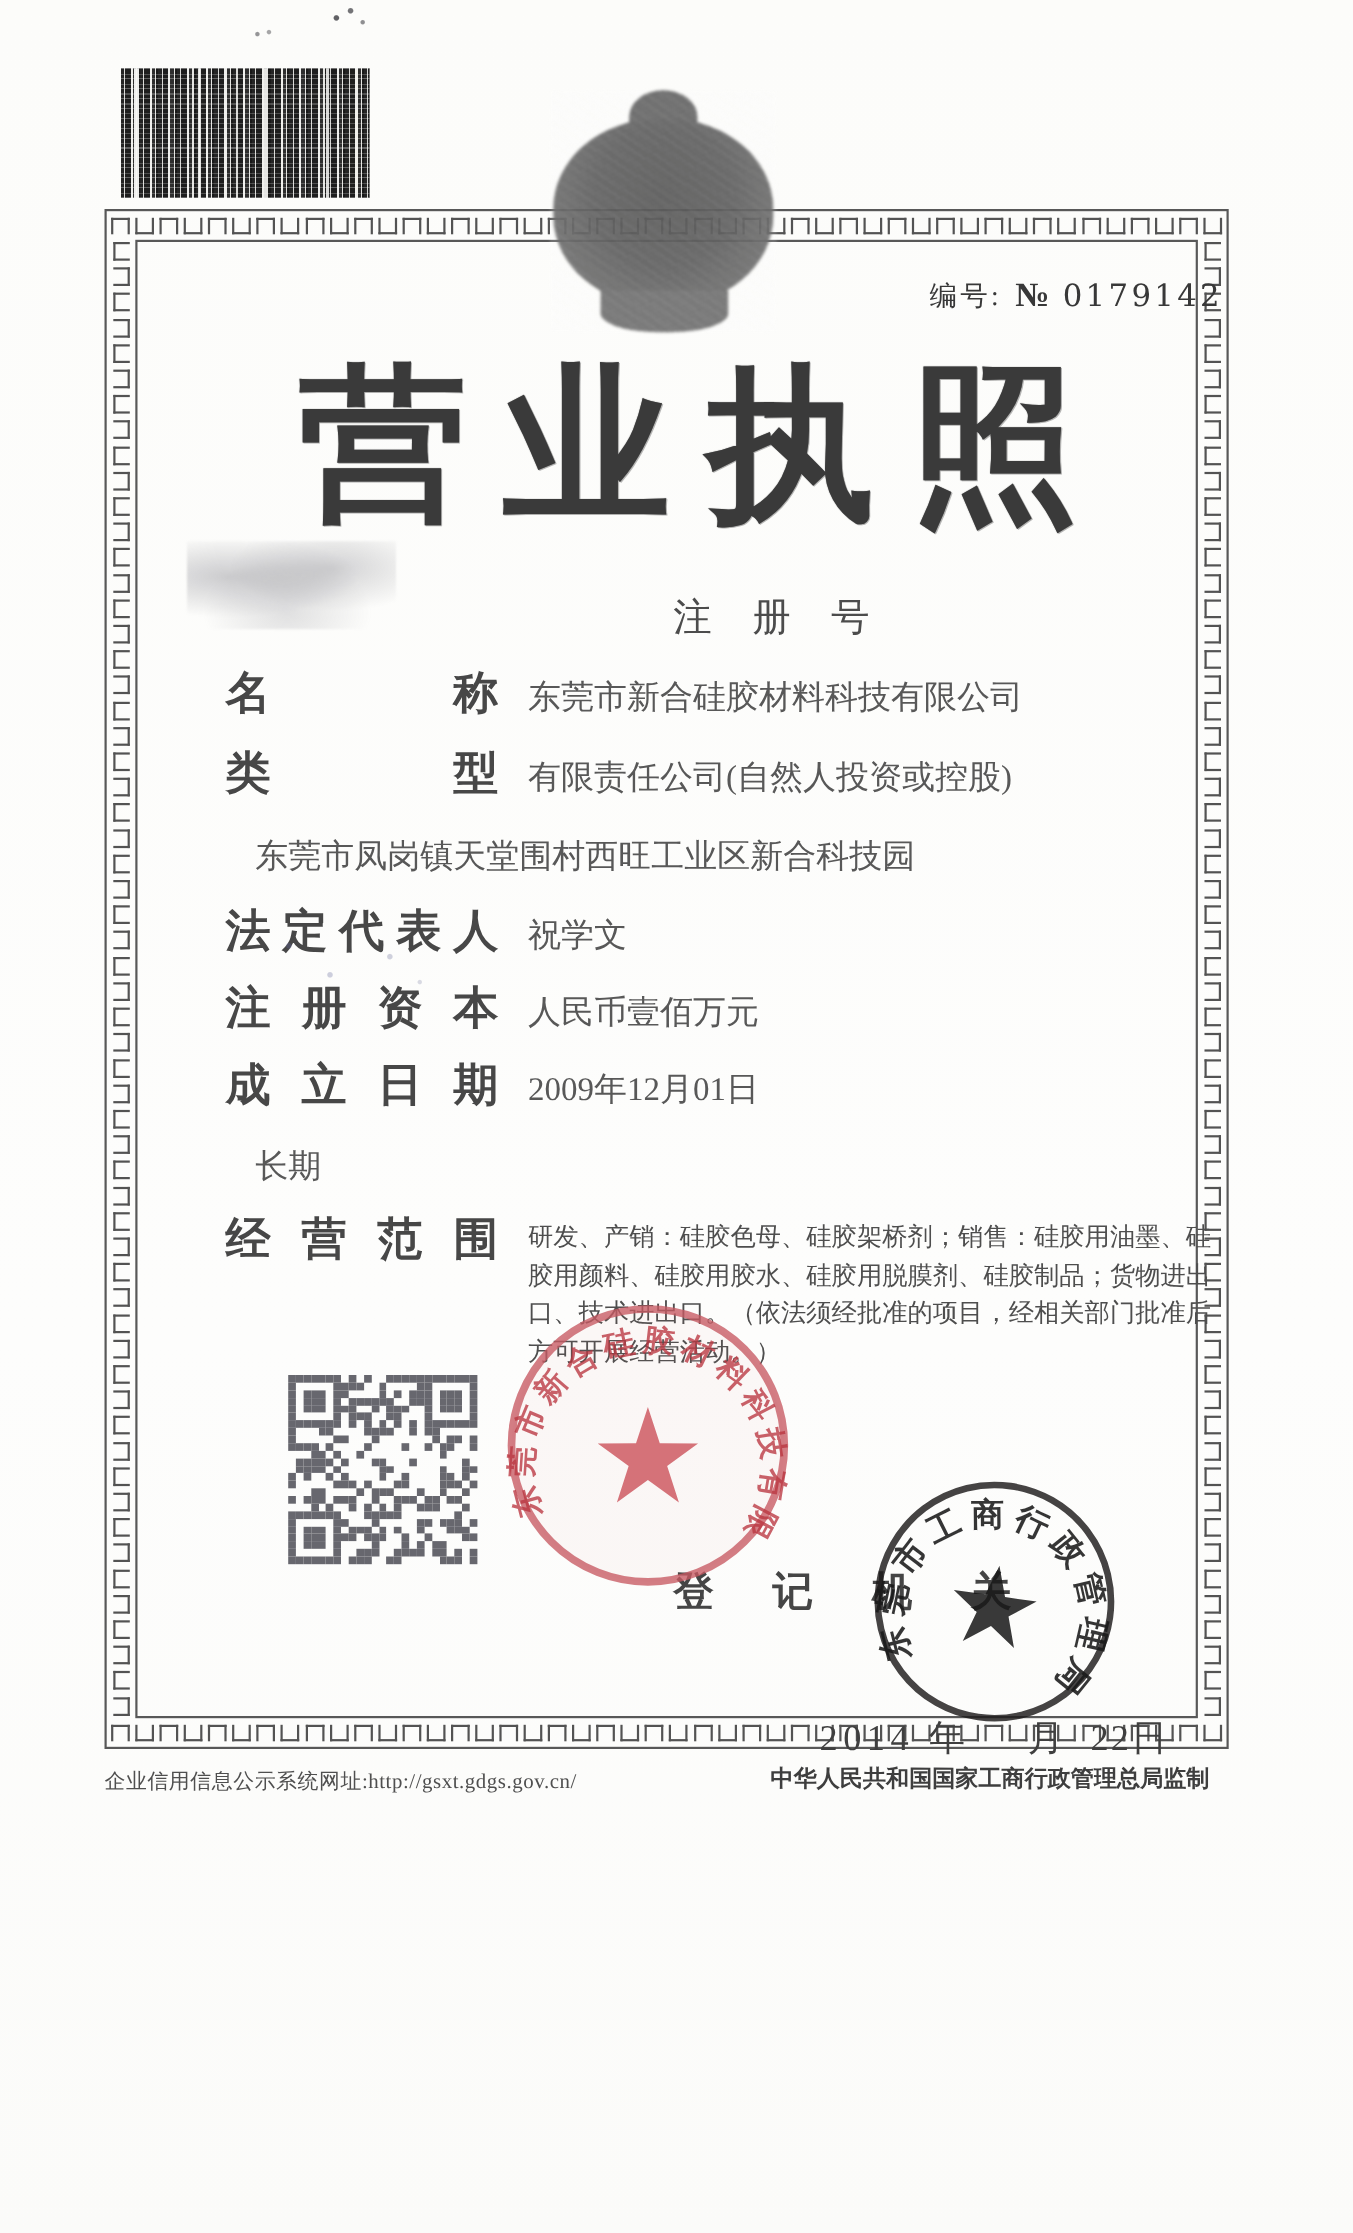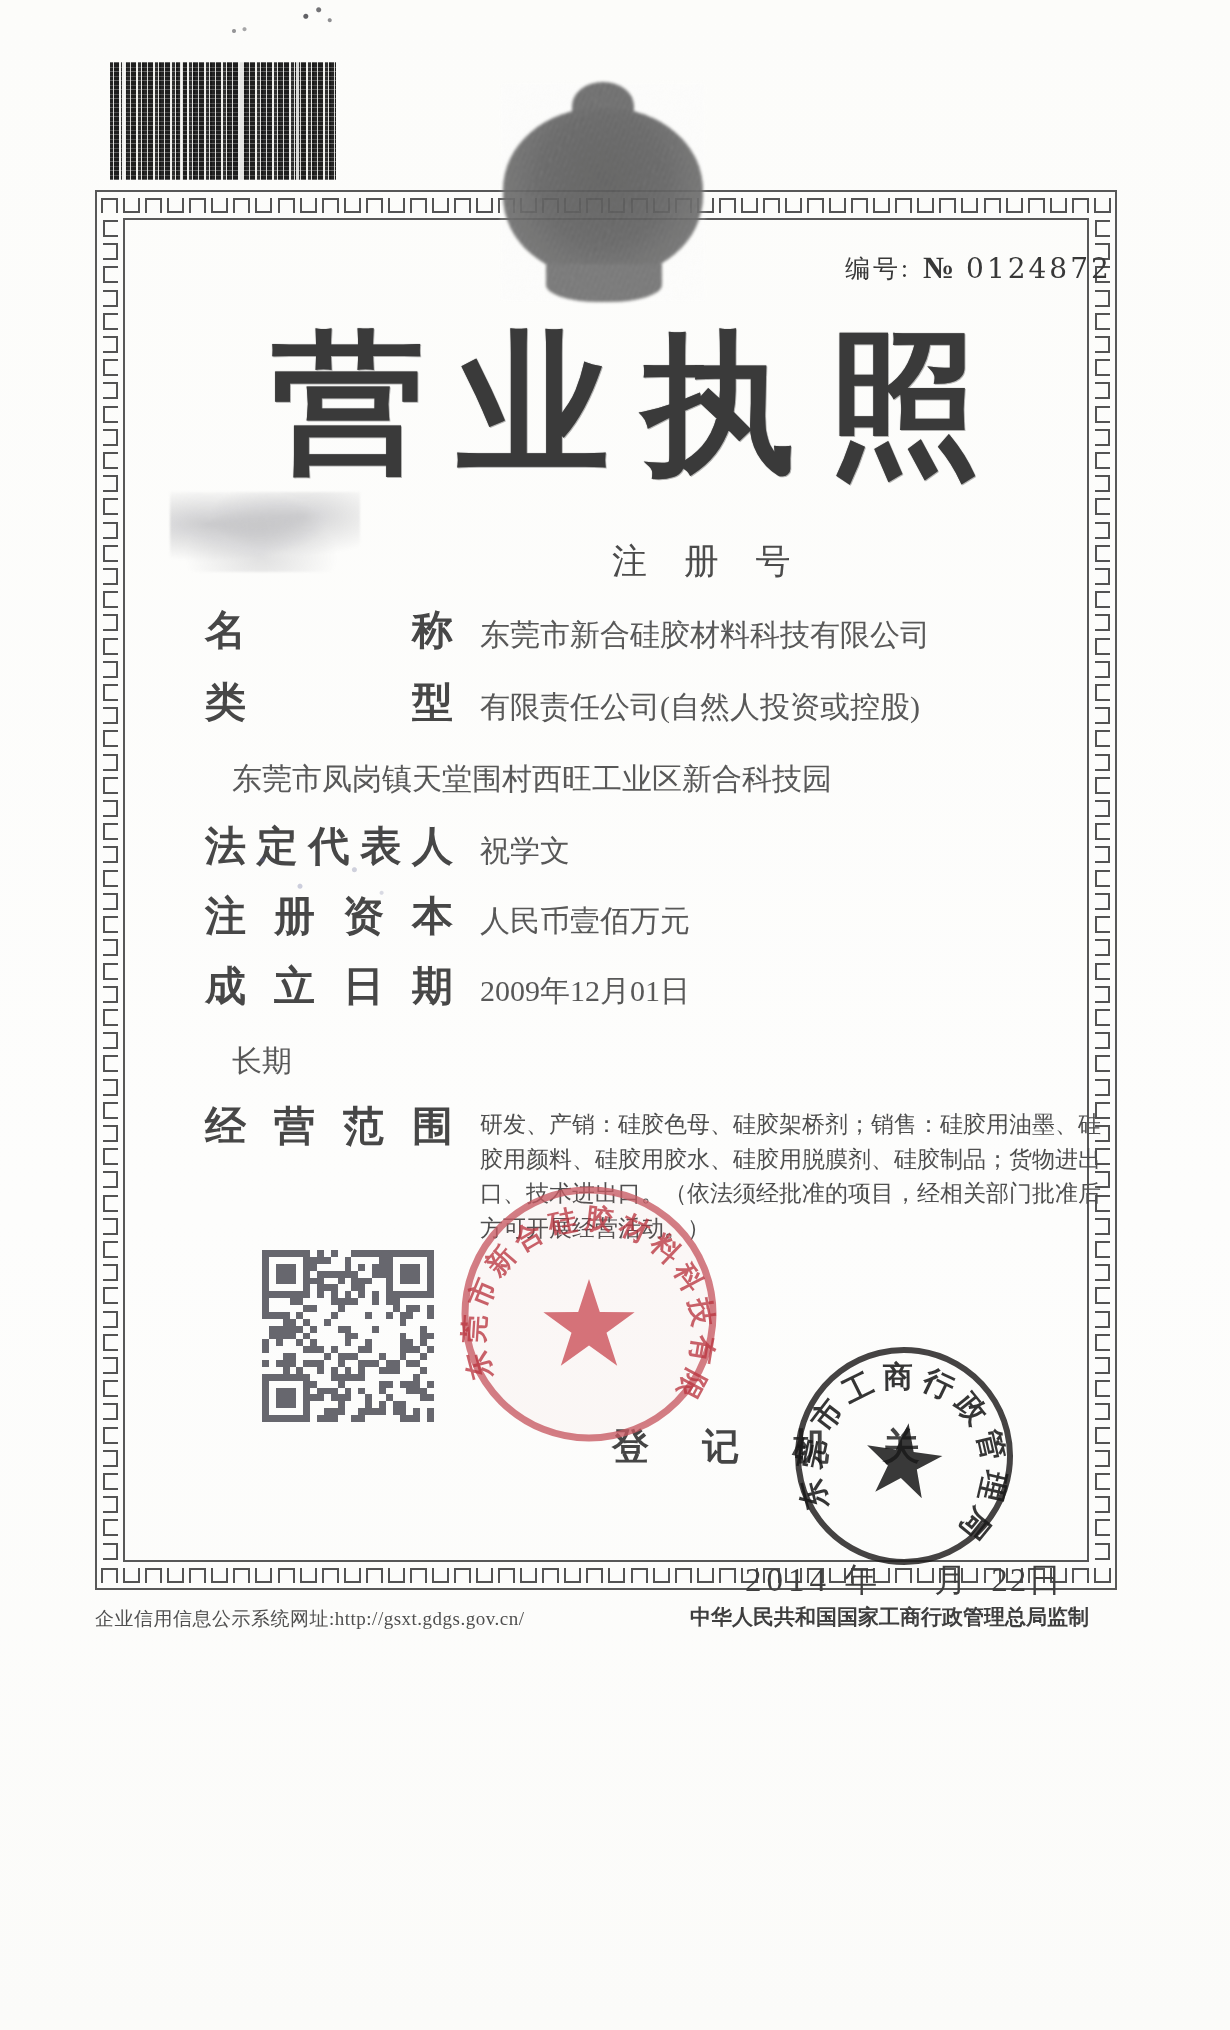--- a/index.html
+++ b/index.html
@@ -86,21 +86,21 @@
 
   
   .registrar{left:612px;top:1422px;z-index:2;font-size:37px;font-weight:600;letter-spacing:22px;color:#454545;}
   .dateline{left:745px;top:1526px;z-index:2;display:flex;align-items:baseline;font-size:33px;color:#3f3f3f;}
   .dateline .d-year{letter-spacing:5px;}
   .dateline .d-month{margin-left:52px;}
   .dateline .d-day{margin-left:24px;letter-spacing:2px;margin-top:32px;}
 
   
   .footer-left{left:95px;top:1606px;font-size:19px;color:#4f4f4f;z-index:2;letter-spacing:.5px;}
-  .footer-right{left:690px;top:1603px;width:420px;text-align:left;font-size:21px;font-weight:600;color:#3e3e3e;z-index:2;}
+  .footer-right{left:690px;top:1603px;width:420px;text-align:center;font-size:21px;font-weight:600;color:#3e3e3e;z-index:2;}
 
   
   .topmark1{left:292px;top:2px;width:46px;height:26px;z-index:2;
     background:radial-gradient(circle at 30% 55%, rgba(70,70,75,.85) 0 2px, transparent 3px),
                radial-gradient(circle at 58% 30%, rgba(70,70,75,.75) 0 2px, transparent 3px),
                radial-gradient(circle at 82% 70%, rgba(70,70,75,.6) 0 1.5px, transparent 2.5px);}
   .topmark2{left:222px;top:22px;width:30px;height:18px;z-index:2;
     background:radial-gradient(circle at 40% 50%, rgba(80,80,85,.6) 0 1.5px, transparent 2.5px),
                radial-gradient(circle at 75% 40%, rgba(80,80,85,.5) 0 1.5px, transparent 2.5px);}
   .smudge1{left:170px;top:492px;width:190px;height:80px;z-index:2;filter:blur(1px);
@@ -345,21 +345,21 @@
         <div class="hk hk-or"></div>
         <div class="hk hk-ol"></div>
         <div class="hk hk-or"></div>
         <div class="hk hk-ol"></div>
       </div>
   </div>
 
   <div class="abs serial">
     <span class="s-label">编号:</span>
     <span class="s-sym">№</span>
-    <span class="s-num">0124872</span>
+    <span class="s-num">0179142</span>
   </div>
 
   <div class="abs title">
     <span>营</span>
     <span>业</span>
     <span>执</span>
     <span>照</span>
   </div>
 
   <div class="abs smudge1"></div>

